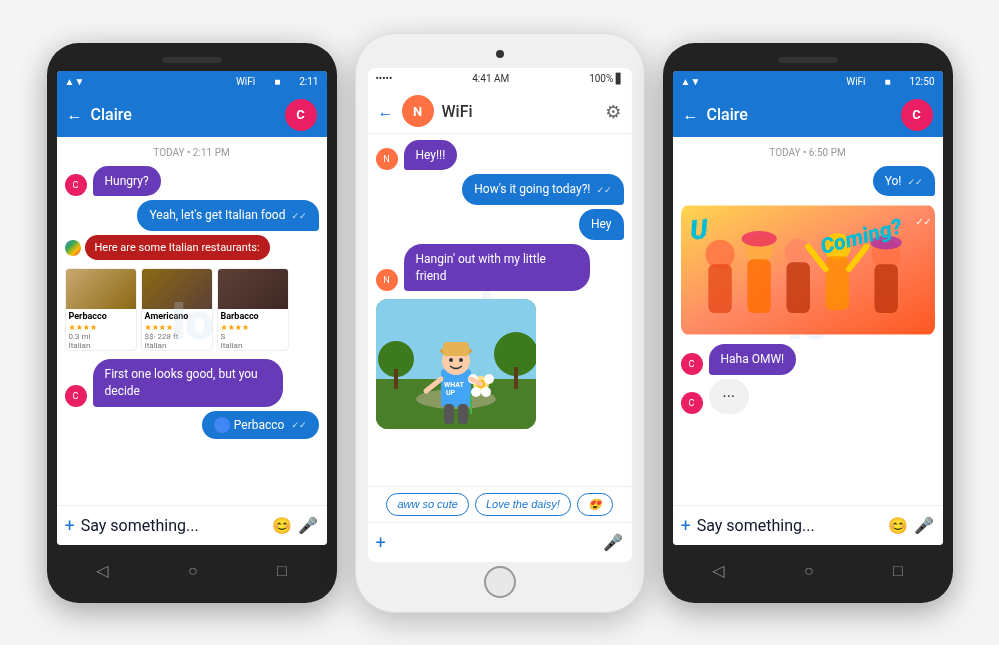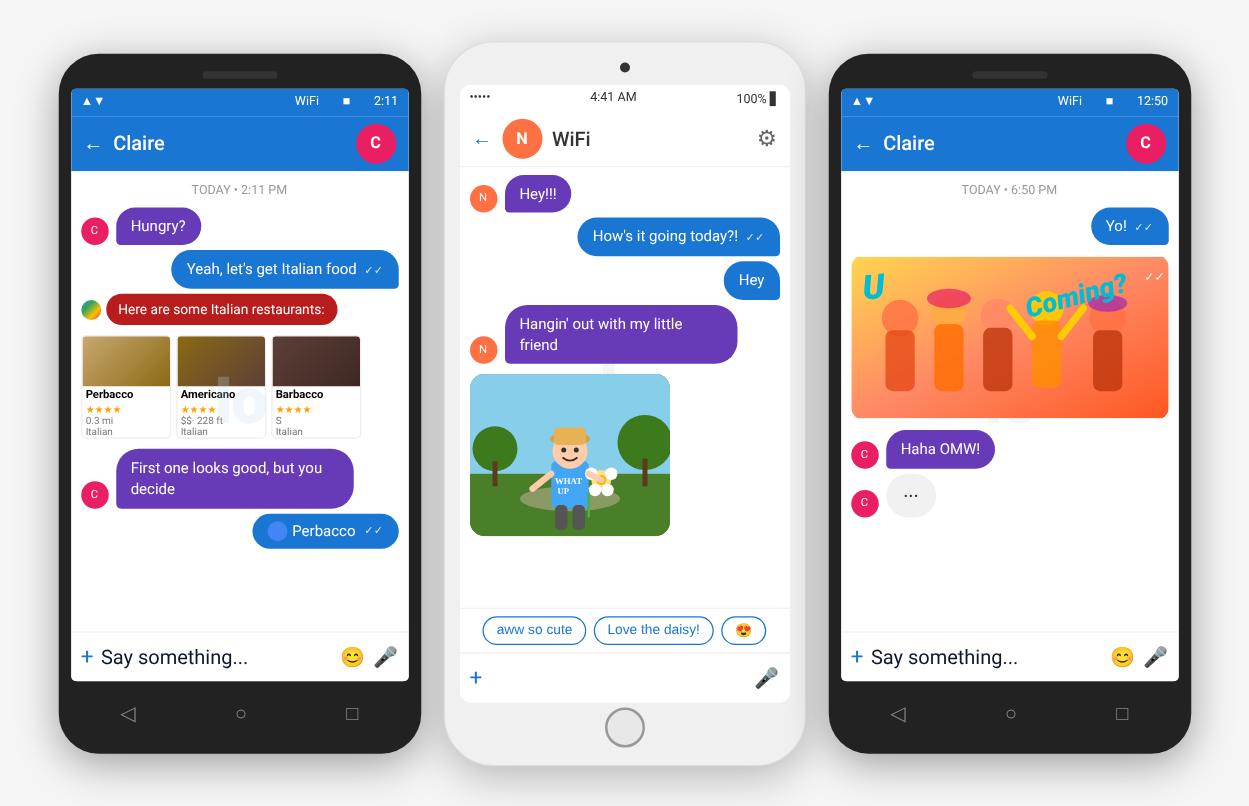--- a/index.html
+++ b/index.html
@@ -332,40 +332,40 @@
     }
 
     .photo-placeholder {
       width: 100%;
       height: 100%;
       background: linear-gradient(160deg, #81C784, #4CAF50, #2E7D32, #795548);
       display: flex;
       align-items: center;
       justify-content: flex-end;
       position: relative;
-      font-family: Liberation Serif, serif;
     }
 
     
     .smart-replies {
       display: flex;
       gap: 6px;
       padding: 6px 8px;
       justify-content: center;
       background: white;
       border-top: 1px solid #eee;
     }
 
     .smart-reply-chip {
       background: white;
       border: 1.5px solid #1976d2;
       color: #1976d2;
       border-radius: 16px;
       padding: 4px 10px;
       font-size: 11px;
+      font-style: italic;
     }
 
     
     .hurry-bubble {
       background: #1976d2;
       color: white;
       font-size: 28px;
       font-weight: bold;
       padding: 10px 20px;
       border-radius: 12px;

